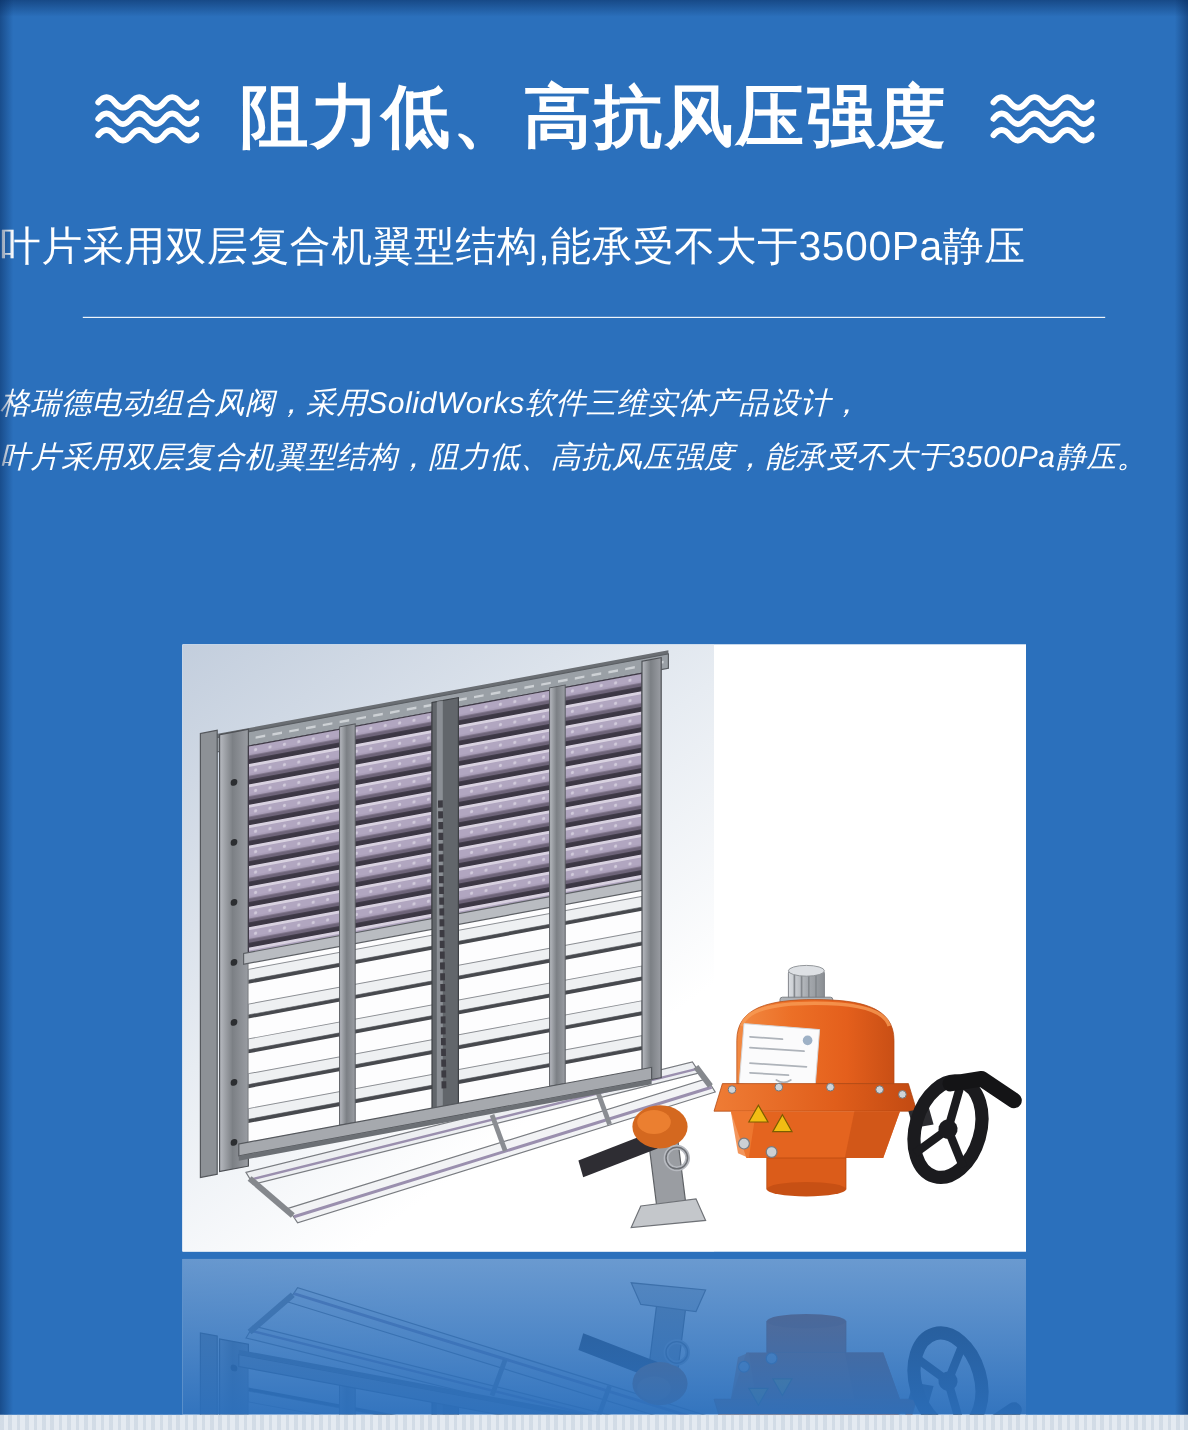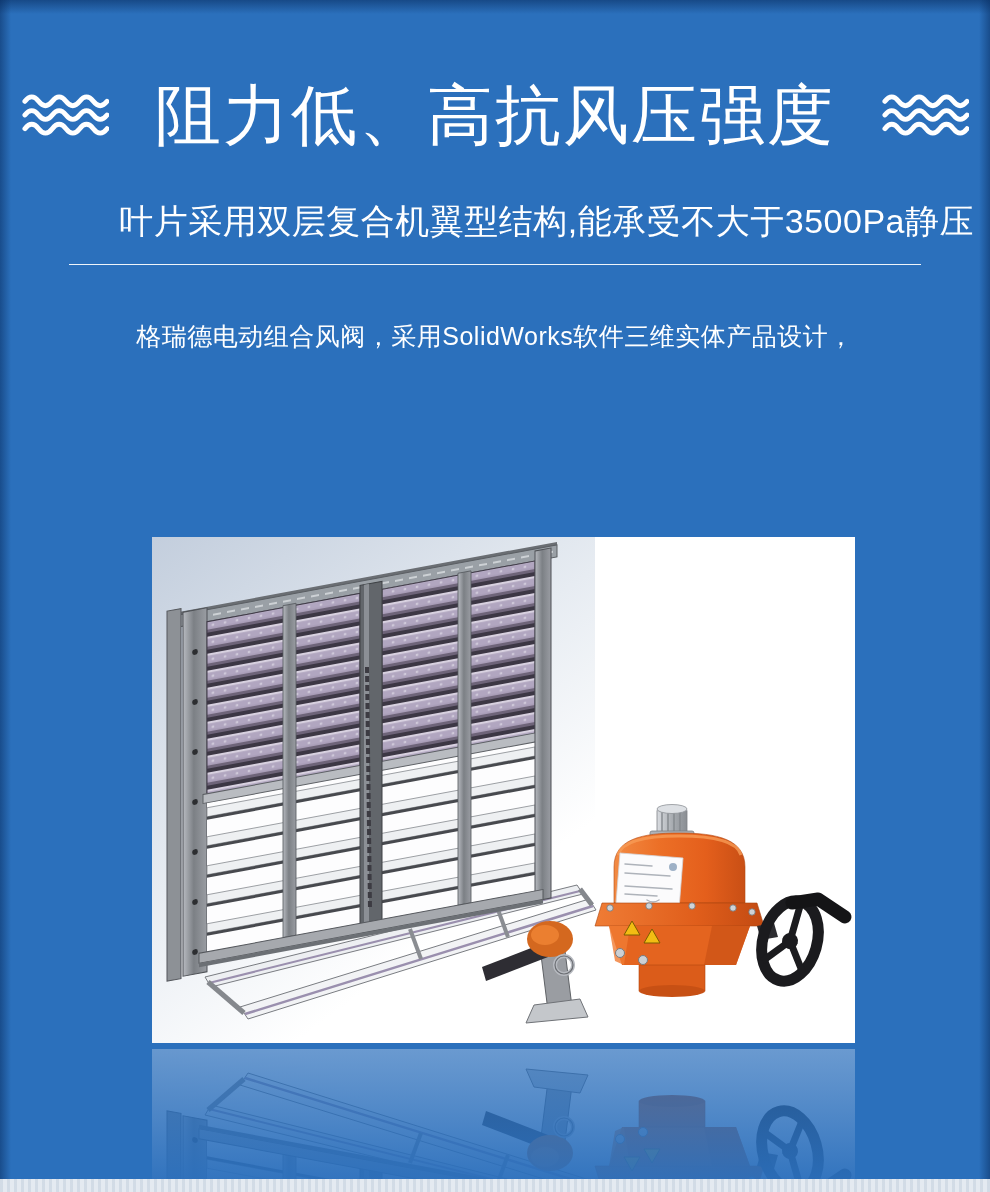--- a/index.html
+++ b/index.html
@@ -24,36 +24,36 @@
   .edge-right{top:0;right:0;bottom:0;width:11px;
     background:linear-gradient(to left,rgba(7,42,92,.5),rgba(7,42,92,0));}
 
   .title-row{
     position:absolute;top:70px;left:0;right:0;
     display:flex;justify-content:center;align-items:center;gap:34px;
   }
   .wave-icon{width:88px;height:44px;flex:0 0 auto;}
   .wave-icon path{fill:none;stroke:var(--text-color);stroke-width:5;stroke-linecap:round;}
   .page-title{
-    margin:12px;color:var(--text-color);
-    font-size:66px;font-weight:400;letter-spacing:2px;line-height:1;
+    margin:0;color:var(--text-color);
+    font-size:57px;font-weight:700;letter-spacing:2px;line-height:1;
     white-space:nowrap;
   }
   .subtitle{
-    position:absolute;top:183px;left:0;right:0;margin:16px;
-    text-align:right;color:var(--text-color);
+    position:absolute;top:183px;left:0;right:0;margin:0;
+    text-align:left;color:var(--text-color);
     font-size:34px;font-weight:500;letter-spacing:.5px;white-space:nowrap;
   }
   .divider{
     position:absolute;top:264px;left:69px;width:852px;height:1px;
     background:rgba(255,255,255,.92);
   }
   .intro{
     position:absolute;top:314px;left:0;right:0;
-    text-align:center;color:var(--text-color);
+    text-align:left;color:var(--text-color);font-style:italic;
   }
   .intro p{margin:0;font-size:25px;line-height:45px;font-weight:400;letter-spacing:.5px;white-space:nowrap;}
 
   .product-figure{
     position:absolute;left:152px;top:537px;width:703px;height:506px;margin:0;
     background:var(--panel-bg);
   }
   .product-figure svg{display:block;}
 
   .reflection{
@@ -99,20 +99,21 @@
       <path d="M4,8  q7,-9 14,0 t14,0 t14,0 t14,0 t14,0 t14,0" transform="translate(0,28)"></path>
     </svg>
   </header>
 
   <h2 class="subtitle">叶片采用双层复合机翼型结构,能承受不大于3500Pa静压</h2>
 
   <div class="divider"></div>
 
   <section class="intro">
     <p>格瑞德电动组合风阀，采用SolidWorks软件三维实体产品设计，</p>
+    <p>叶片采用双层复合机翼型结构，阻力低、高抗风压强度，能承受不大于3500Pa静压。</p>
   </section>
 
   <figure class="product-figure">
     <svg width="703" height="506" viewBox="0 0 703 506">
       <defs>
         <linearGradient id="bgGrad" x1="0" y1="0" x2="0.65" y2="1">
           <stop offset="0" stop-color="#c3cedd"></stop>
           <stop offset="0.5" stop-color="#e7ecf2"></stop>
           <stop offset="0.85" stop-color="#ffffff"></stop>
         </linearGradient>

